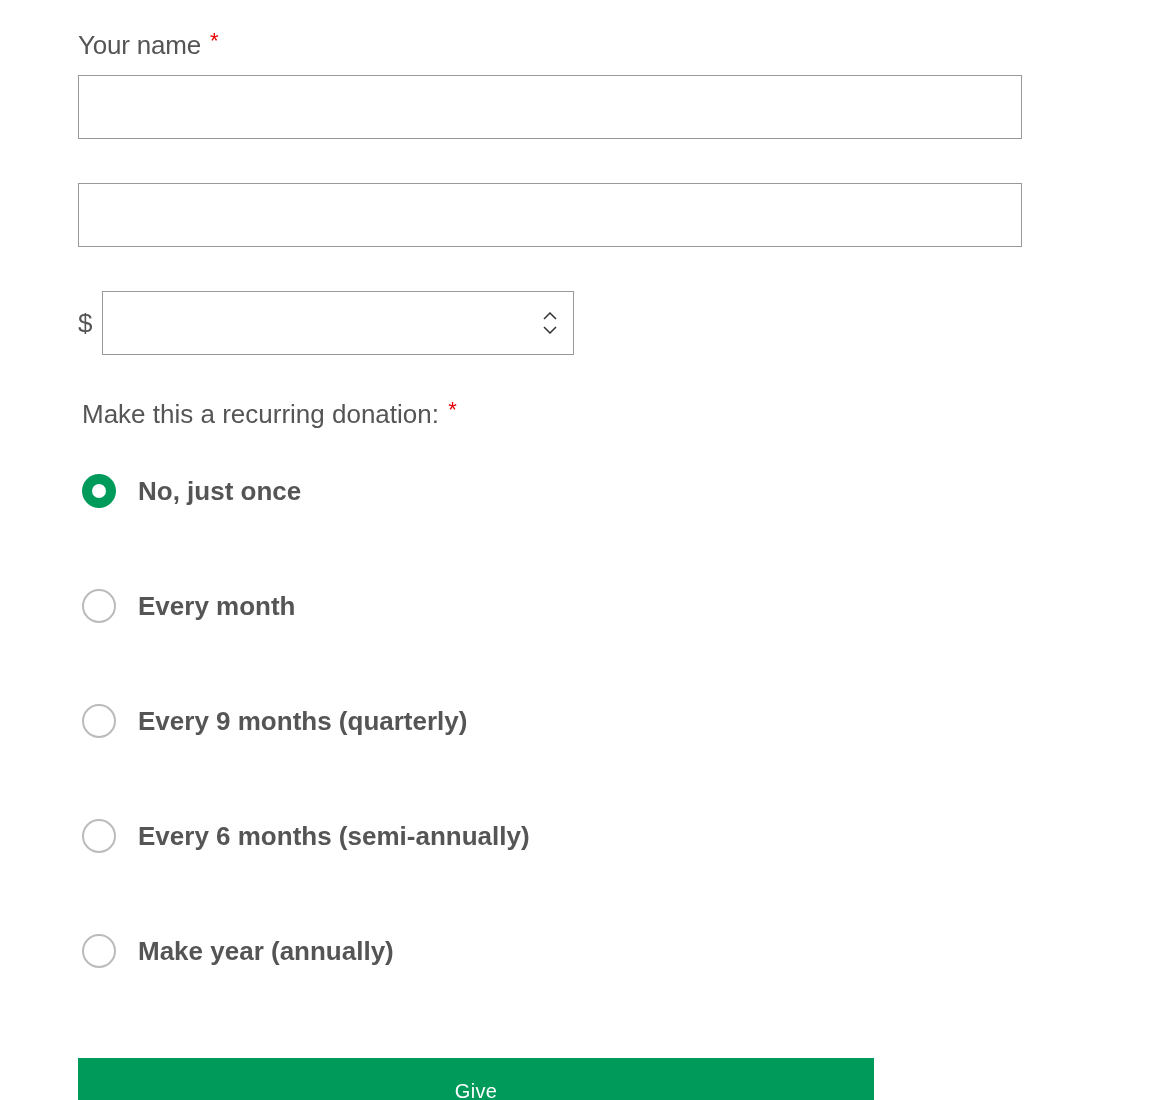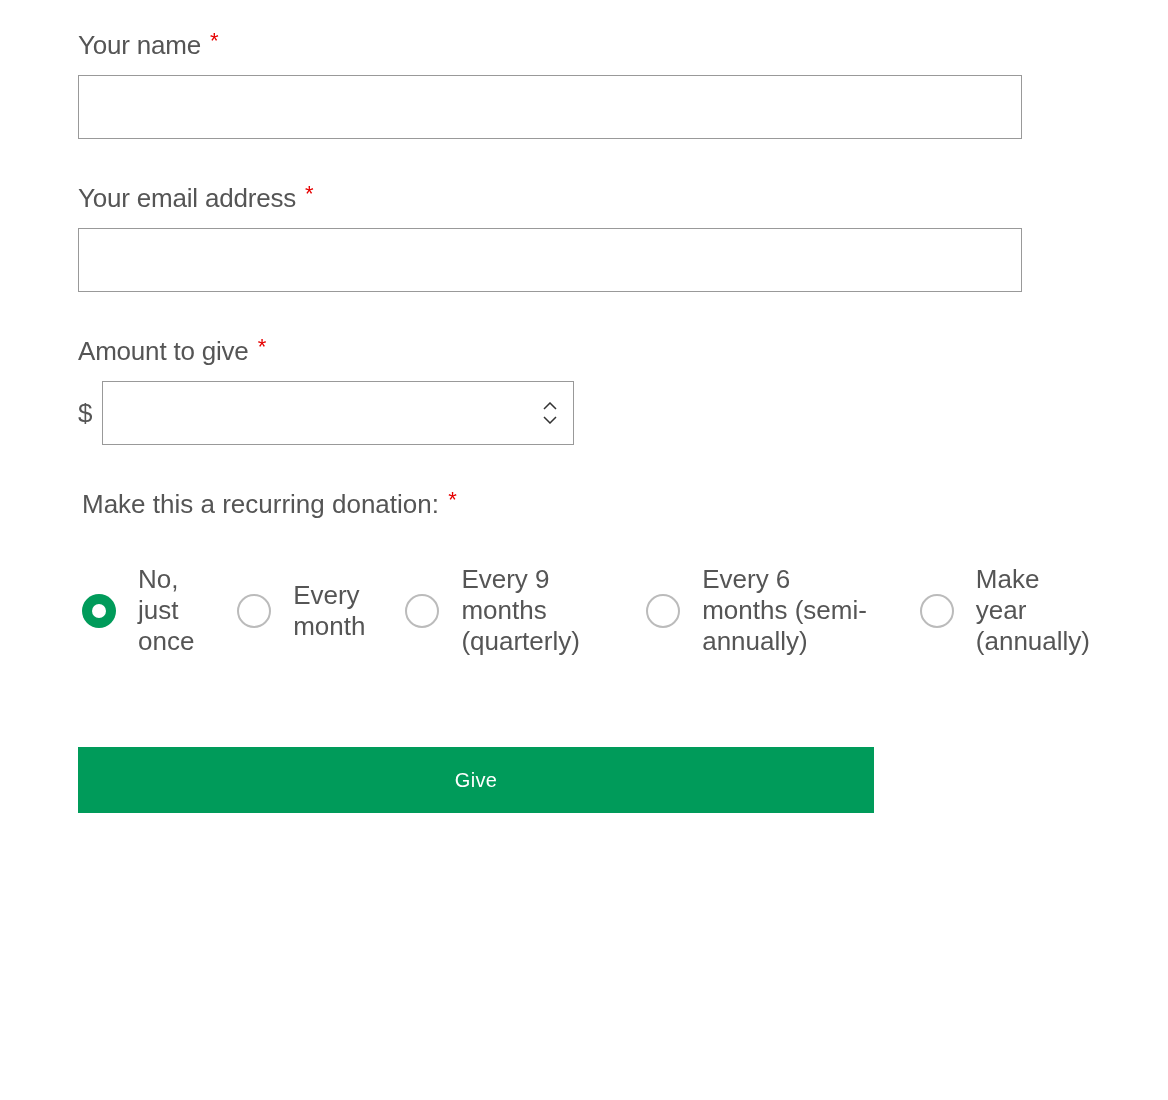--- a/index.html
+++ b/index.html
@@ -87,23 +87,24 @@
     }
     .recurring-label {
       font-size: 26px;
       color: #555;
       margin-top: 34px;
       margin-bottom: 44px;
       margin-left: 4px;
     }
     .radio-list {
       display: flex;
-      flex-direction: row;
-      gap: 40px;
+      flex-direction: column;
+      gap: 81px;
       margin-left: 4px;
+      font-weight: bold;
     }
     .radio-item {
       display: flex;
       align-items: center;
       gap: 22px;
       cursor: pointer;
     }
     .radio-circle {
       width: 34px;
       height: 34px;
@@ -154,32 +155,24 @@
 
   <div class="form-group">
     <label class="label">
       <span>Your name</span>
       <span class="required">*</span>
     </label>
     <input type="text" class="text-input" value="" style="">
   </div>
 
   <div class="form-group">
-    <label class="label">
-      <span>Your email address</span>
-      <span class="required">*</span>
-    </label>
     <input type="email" class="text-input" value="" style="">
   </div>
 
   <div class="form-group">
-    <label class="label">
-      <span>Amount to give</span>
-      <span class="required">*</span>
-    </label>
     <div class="amount-row">
       <span class="dollar">$</span>
       <div class="number-input-wrap">
         <input type="text" class="number-input" value="" style="">
         <div class="spinner">
           <svg width="14" height="8" viewBox="0 0 14 8">
             <path d="M1 7 L7 1 L13 7" fill="none" stroke="#333" stroke-width="1.5"></path>
           </svg>
           <svg width="14" height="8" viewBox="0 0 14 8">
             <path d="M1 1 L7 7 L13 1" fill="none" stroke="#333" stroke-width="1.5"></path>

